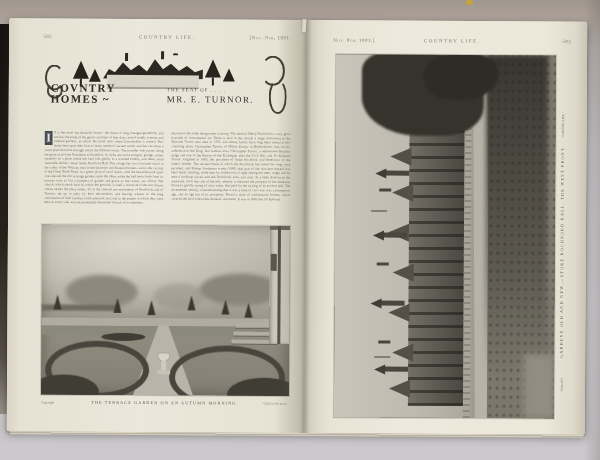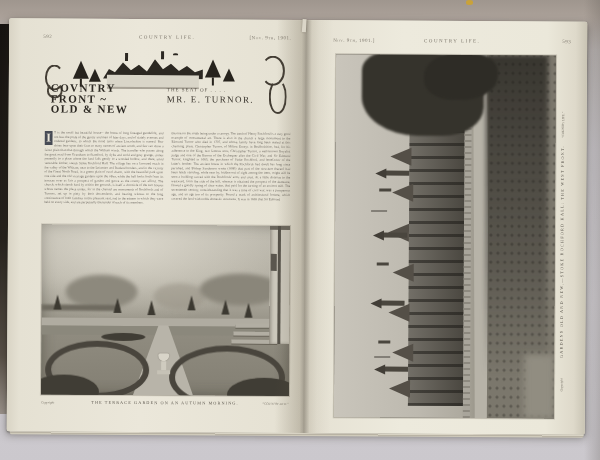--- a/index.html
+++ b/index.html
@@ -152,22 +152,21 @@
         <div class="manor-chimney" style="left:116px;top:-2px;"></div>
         <div class="bird"></div>
         <div class="pine" style="left:160px;top:6px;"></div>
         <div class="pine small" style="left:178px;top:15px;"></div>
         <div class="pine-trunk" style="left:167px;top:24px;"></div>
         <div class="scrollR1"></div>
         <div class="scrollR2"></div>
 
         <div class="logo-block">
           <div class="logo-line">COVNTRY</div>
-          <div class="logo-line">FRONT ~</div>
-          <div class="logo-line">OLD &amp; NEW</div>
+          <div class="logo-line">HOMES ~</div>
         </div>
         <div class="title-block">
           <div class="tl3">THE SEAT OF . . . .</div>
           <div class="tl4">MR. E. TURNOR.</div>
         </div>
       </div>
 
       <div class="cols-outer">
         <div class="cols-inner s2">
           <div class="col"><span class="dropcap">I</span><span>T is the small but beautiful house—the home of long lineaged gentlefolk, and not less the pride of the gentry and men of later days, and of stately avenues and ordered gardens, to which the mind turns when Lincolnshire is named. Few shires bear upon their face so many names of ancient worth, and few can show a fairer plain than that through which the Witham winds. The traveller who passes along the great road from Grantham to Stamford, by dyke and wold and grey grange, comes presently to a place where the land falls gently to a wooded hollow, and there, amid venerable timber, stands Stoke Rochford Hall. The village lies on a favoured reach in the valley of the Witham, near to the Leicester and Rutland borders, and in the vicinity of the Great North Road, in a green plain of rural charm, with the beautiful park upon one side and the old vicarage gardens upon the other, while the hall looks forth from its terraces over as fair a prospect of garden and grove as the county can afford. The church, which stands hard by within the grounds, is itself a chronicle of the two houses whose names the place unites, for in the chancel are monuments of Rochfords and of Turnors, set up in piety by their descendants, and bearing witness to the long continuance of both families in this pleasant seat, and to the esteem in which they were held on every side, and are perpetually the tender of each of its members.</span></div>

